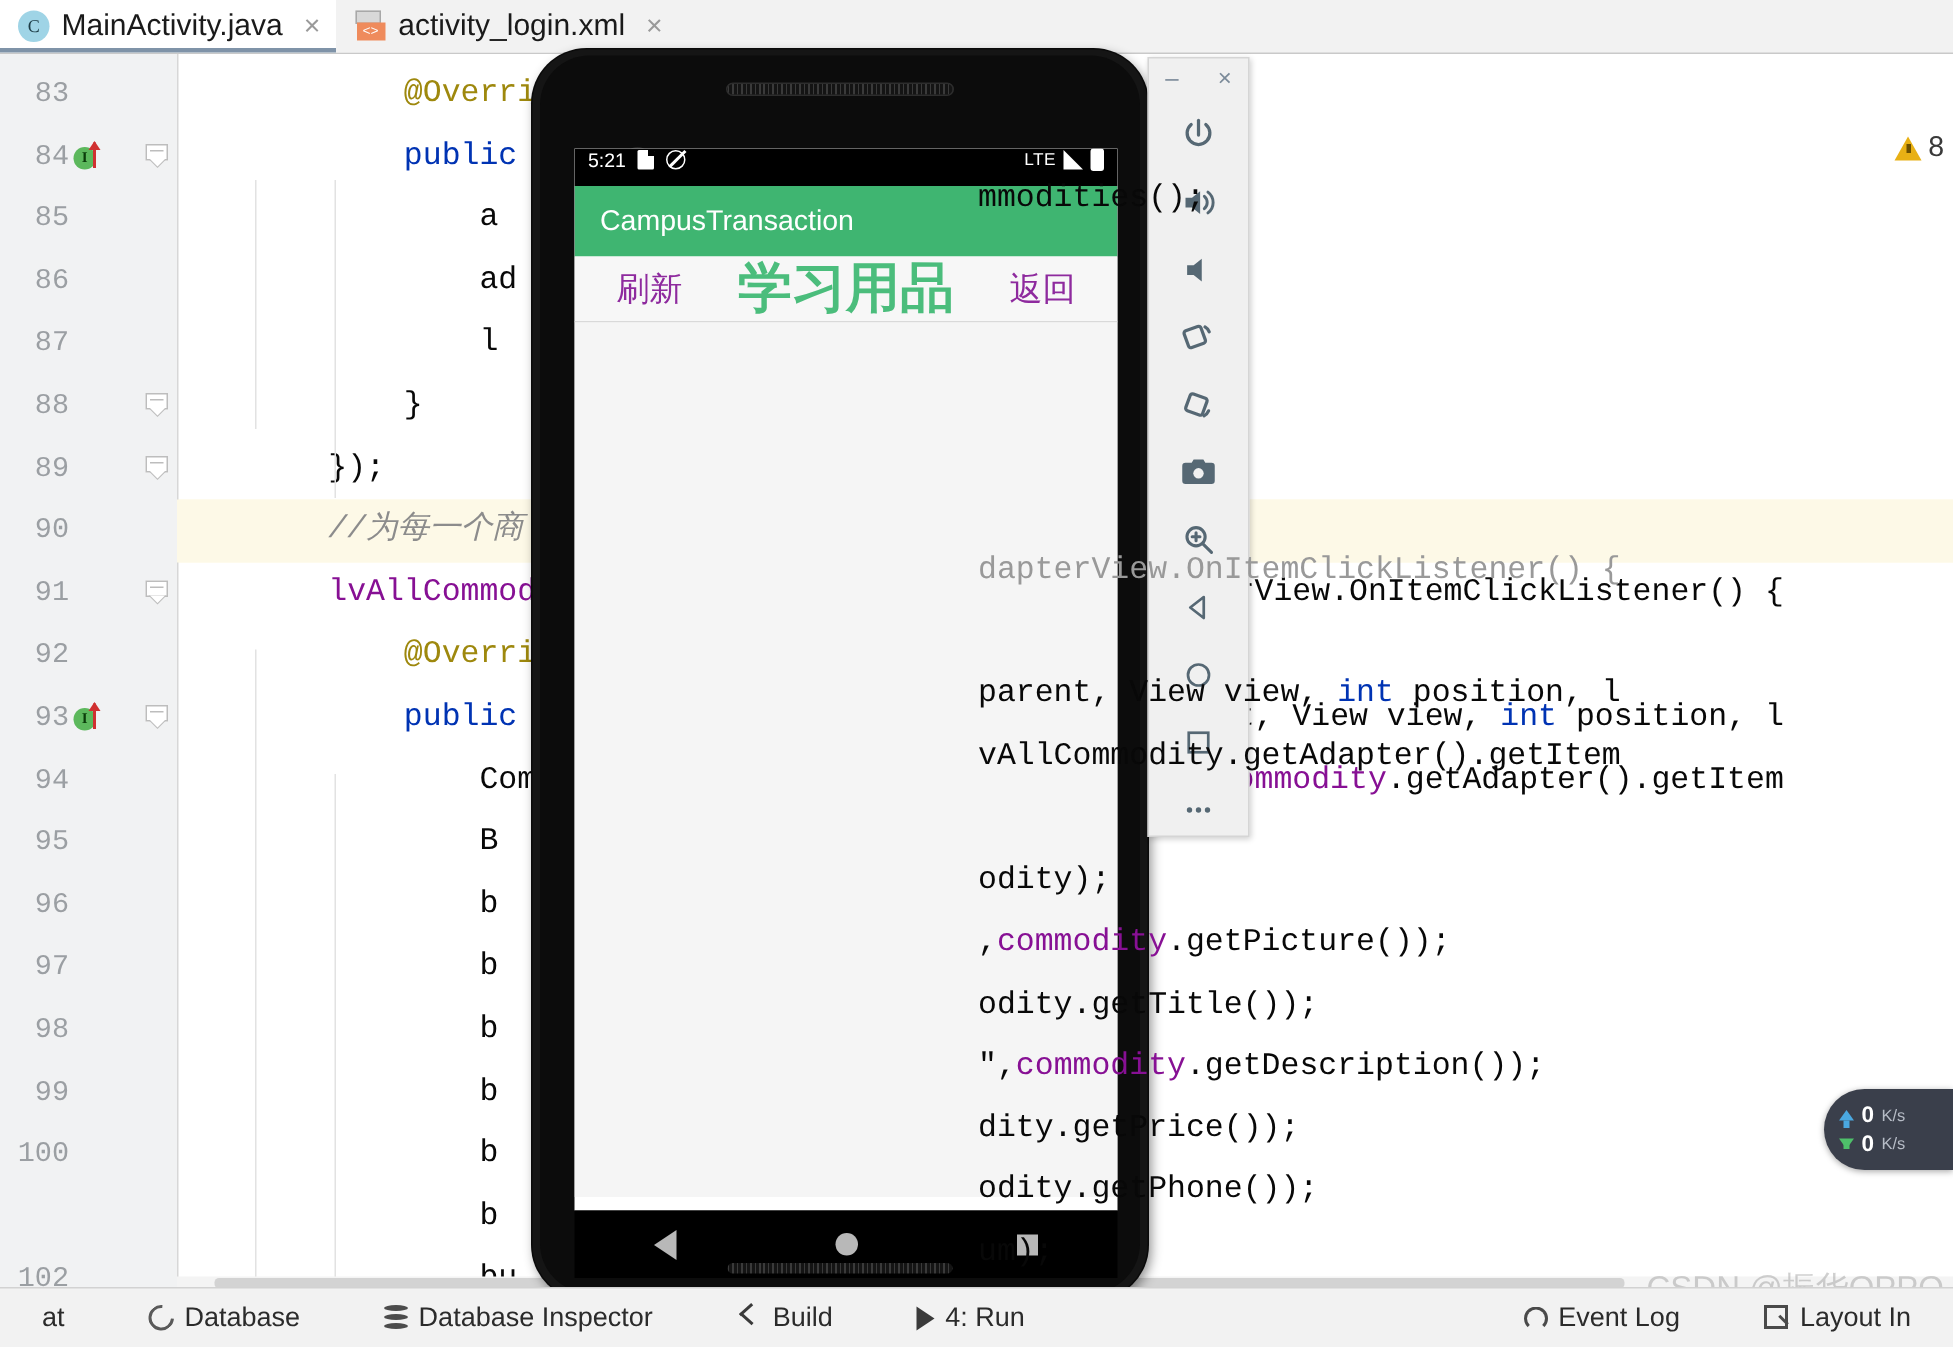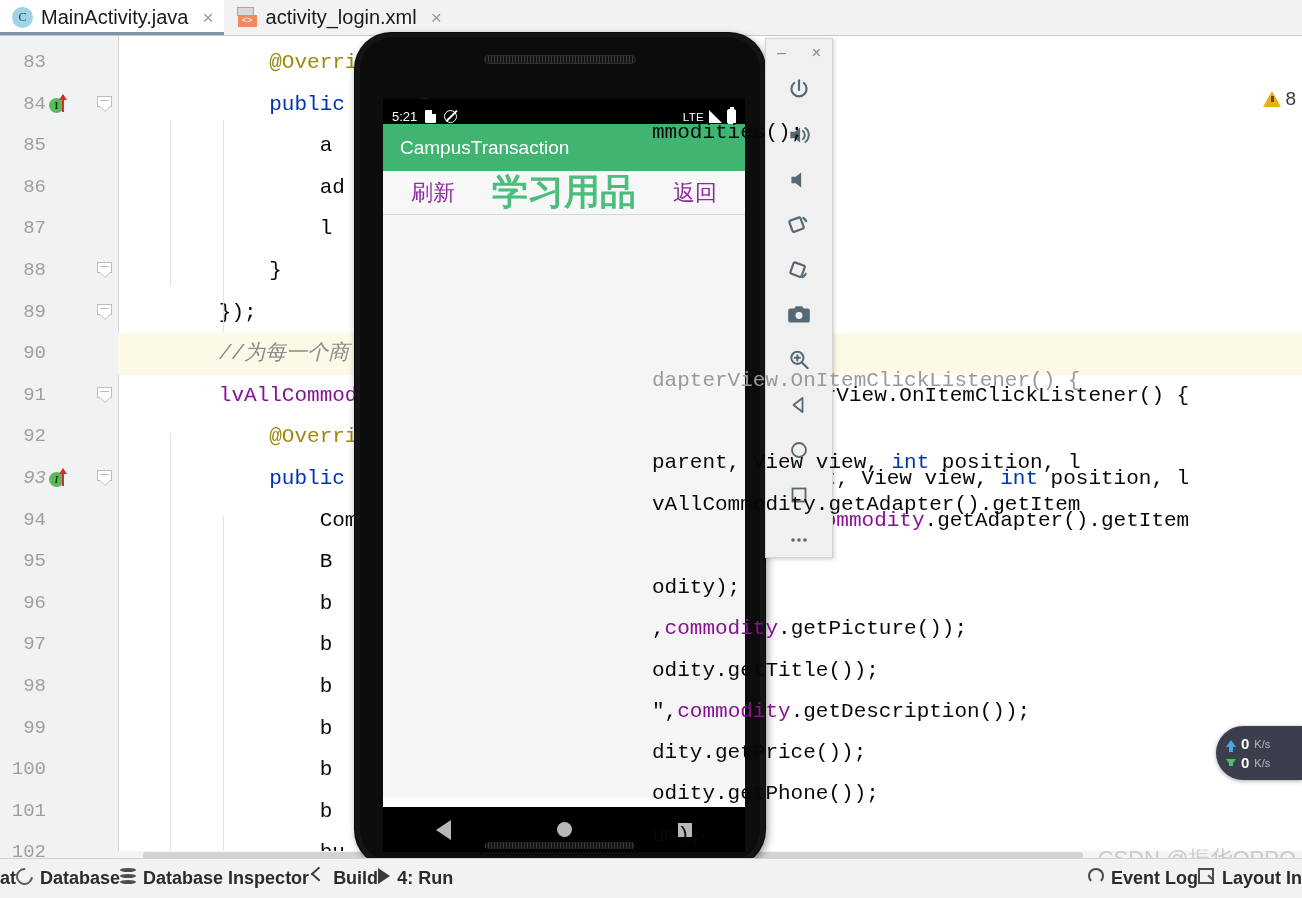--- a/index.html
+++ b/index.html
@@ -85,21 +85,21 @@
   .phone-inner { position:absolute; left:5px; top:4px; width:400px; height:825px;
                  background:#0c0c0c; border-radius:33px; }
   .earpiece { position:absolute; left:50%; transform:translateX(-50%); top:18px;
               width:152px; height:9px; border-radius:5px;
               background:repeating-linear-gradient(90deg,#3a3a3a 0 1px,#141414 1px 3px);
               border:1px solid #2d2d2d; }
   .cam { position:absolute; left:56px; top:61px; width:18px; height:18px; border-radius:50%;
          background:radial-gradient(circle at 40% 38%, #2b3a55 0%, #141820 55%, #0b0b0b 100%);
          border:1px solid #262626; }
   .screen { position:absolute; left:23px; top:62px; width:362px; height:708px; background:#fff; overflow:hidden; }
-  .statusbar { height:25px; background:#000; display:flex; align-items:flex-end;
+  .statusbar { height:25px; background:#000; display:flex; align-items:flex-start;
                padding:0 9px; color:#fff; font-size:13px; font-family:"Liberation Sans", sans-serif; }
   .sb-left { display:flex; align-items:center; gap:8px; }
   .sb-right { margin-left:auto; display:flex; align-items:center; gap:5px; }
   .ic-sd { width:11px; height:13px; background:#fff; position:relative; border-radius:1px; }
   .ic-sd:after { content:""; position:absolute; right:0; top:0; width:4px; height:4px; background:#000; }
   .ic-nosound { width:13px; height:13px; border:1.6px solid #fff; border-radius:50%; position:relative; }
   .ic-nosound:after { content:""; position:absolute; left:-1px; top:4px; width:15px; height:1.6px;
                       background:#fff; transform:rotate(-45deg); }
   .lte { font-size:11.5px; letter-spacing:.3px; }
   .ic-sig { width:0; height:0; border-left:13px solid #fff; border-top:13px solid transparent; position:relative; }
@@ -145,21 +145,21 @@
               border-bottom:7px solid #4aa8e0; position:relative; }
   .arrow-up:after{content:"";position:absolute;left:-2px;top:7px;width:4px;height:5px;background:#4aa8e0;}
   .arrow-dn { width:0;height:0;border-left:5px solid transparent;border-right:5px solid transparent;
               border-top:7px solid #4ec06a; position:relative; }
   .arrow-dn:after{content:"";position:absolute;left:-2px;top:-5px;width:4px;height:5px;background:#4ec06a;}
 
   
   .statusbtm { position:absolute; left:0; top:858px; width:1302px; height:40px;
                background:#f2f2f2; border-top:1px solid #d2d2d2;
                display:flex; align-items:center; font-size:18px; color:#2b2b2b; }
-  .sb-item { display:flex; gap:7px; padding:0 0;font-weight:bold; }
+  .sb-item { display:flex; align-items:center; gap:7px; padding:0 28px; }
   .sb-spacer { flex:1; }
   .ic-prof { width:17px; height:17px; border:2px solid #5a5a5a; border-radius:50%;
              border-right-color:transparent; transform:rotate(-40deg); }
   .ic-db { width:16px; height:17px; position:relative; }
   .ic-db i { position:absolute; left:0; width:16px; height:4px; border-radius:50%; background:#4c4c4c; }
   .ic-build { width:17px; height:17px; position:relative; }
   .ic-build:before { content:""; position:absolute; left:1px; top:2px; width:11px; height:2.4px;
                      background:#3a3a3a; transform:rotate(-42deg); }
   .ic-build:after { content:""; position:absolute; left:1px; top:8px; width:11px; height:2.4px;
                     background:#3a3a3a; transform:rotate(42deg); }
@@ -260,21 +260,21 @@
           <span class="fold">
             <span class="bx"></span>
             <span class="dash"></span>
             <span class="pt"></span>
             <span class="pt2"></span>
           </span>
         </div>
         <div class="gutter-line" style="top: 380.4px;">
           <span class="lnum">92</span>
         </div>
-        <div class="gutter-line" style="top: 422px; font-style: italic;">
+        <div class="gutter-line" style="top: 422px;">
           <span class="lnum">93</span>
           <span class="run-mark">
             <span class="circ">I</span>
             <span class="arr"></span>
             <span class="arrhead"></span>
           </span>
           <span class="fold">
             <span class="bx"></span>
             <span class="dash"></span>
             <span class="pt"></span>
@@ -294,23 +294,20 @@
           <span class="lnum">97</span>
         </div>
         <div class="gutter-line" style="top: 630px;">
           <span class="lnum">98</span>
         </div>
         <div class="gutter-line" style="top: 671.6px;">
           <span class="lnum">99</span>
         </div>
         <div class="gutter-line" style="top: 713.2px;">
           <span class="lnum">100</span>
-        </div>
-        <div class="gutter-line" style="top: 754.8px;">
-          <span class="lnum">101</span>
         </div>
         <div class="gutter-line" style="top: 796.4px;">
           <span class="lnum">102</span>
         </div>
       </div>
     <div class="vline" style="left:118px"></div>
 
     <div class="code-area" id="code-area">
         <div class="cline" style="top: 6px;">            <span class="ann">@Override</span></div>
         <div class="cline" style="top: 47.6px;">            <span class="kw">public</span> <span class="kw">void</span> onClick(View v) {</div>

